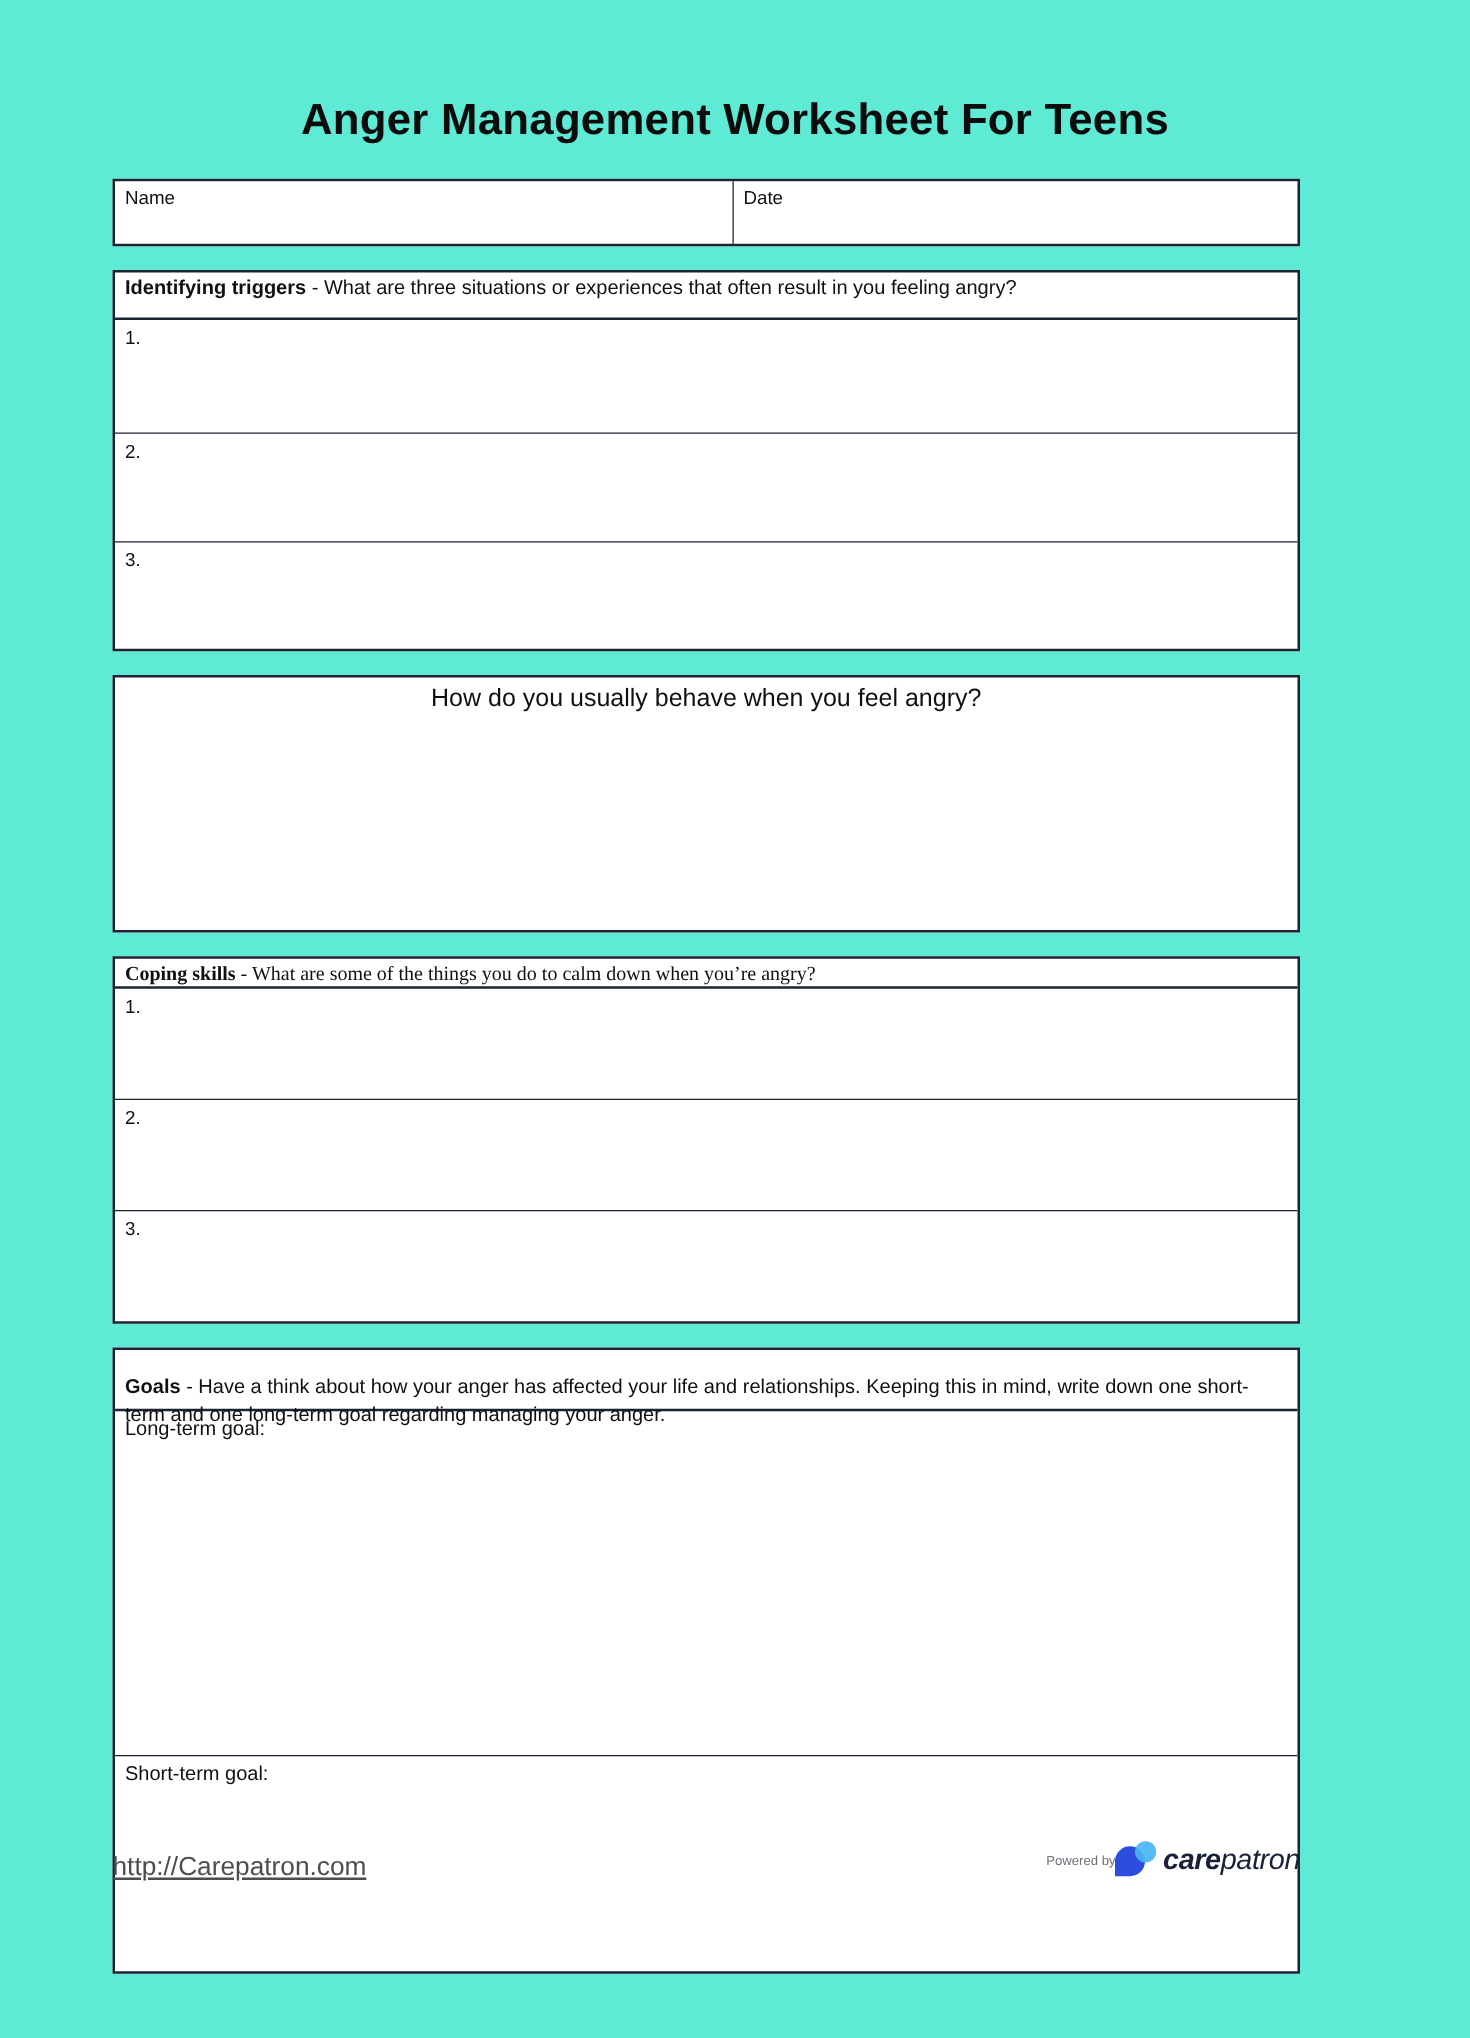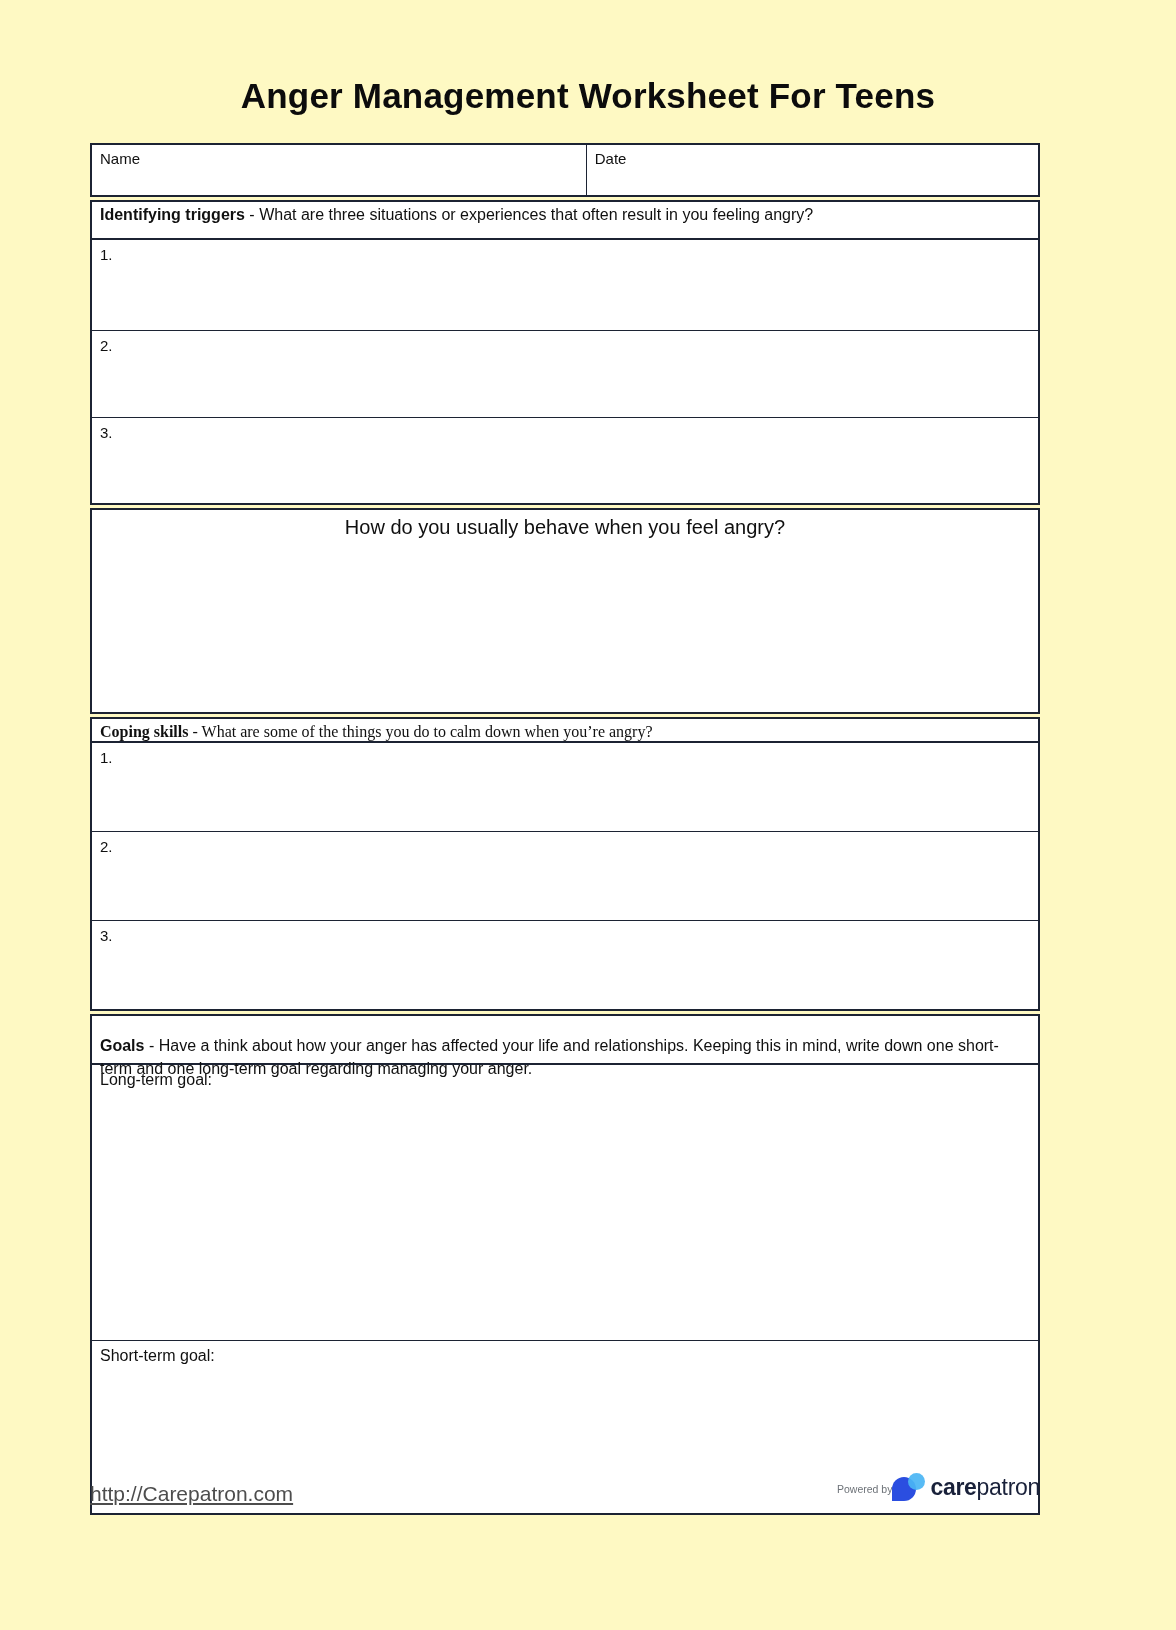--- a/index.html
+++ b/index.html
@@ -11,38 +11,38 @@
     --brand-light-blue:#4ab5f4;
     --brand-text:#19213a;
   }
   *{box-sizing:border-box;margin:0;padding:0;}
   html,body{background:#ffffff;}
   body{
     width:1176px;height:1630px;position:relative;
     font-family:"Liberation Sans", sans-serif;
     color:var(--text-color);
   }
-  .page{width:1176px;height:1630px;position:relative;overflow:hidden;background:#fef9c3;}
+  .page{width:1176px;height:1630px;position:relative;overflow:hidden;background:#5eead4;}
 
   .title{
     text-align:center;
     font-size:35px;
     font-weight:bold;
     margin-top:76px;
     letter-spacing:0.2px;
     color:#0c0c0c;
   }
 
   .form{
     position:absolute;left:90px;top:143px;width:950px;
   }
   .group{
     border:2px solid var(--border-color);
     background:#fff;
-    margin-bottom:3px;
+    margin-bottom:19px;
   }
 
   
   .name-date{display:flex;height:54px;}
   .cell{padding:5px 8px;font-size:15px;}
   .name-cell{flex:0 0 52.3%;border-right:1px solid var(--border-color);}
   .date-cell{flex:1;}
 
   
   .section-header{
@@ -81,21 +81,21 @@
     cursor:pointer;
   }
   .powered{
     position:absolute;right:136px;top:1473px;
     display:flex;align-items:center;
   }
   .powered-label{
     font-size:10.5px;color:var(--muted-color);
     margin-top:4px;
   }
-  .logo{display:flex;align-items:flex-end;cursor:pointer;}
+  .logo{display:flex;align-items:flex-end;cursor:pointer;font-style:italic;}
   .logo-mark{position:relative;width:33px;height:28px;margin-right:5px;}
   .bubble-dark{
     position:absolute;left:0;bottom:0;width:24px;height:24px;
     background:var(--brand-dark-blue);
     border-radius:50% 50% 50% 0;
   }
   .bubble-light{
     position:absolute;right:0;top:0;width:17px;height:17px;
     background:var(--brand-light-blue);
     border-radius:50%;

